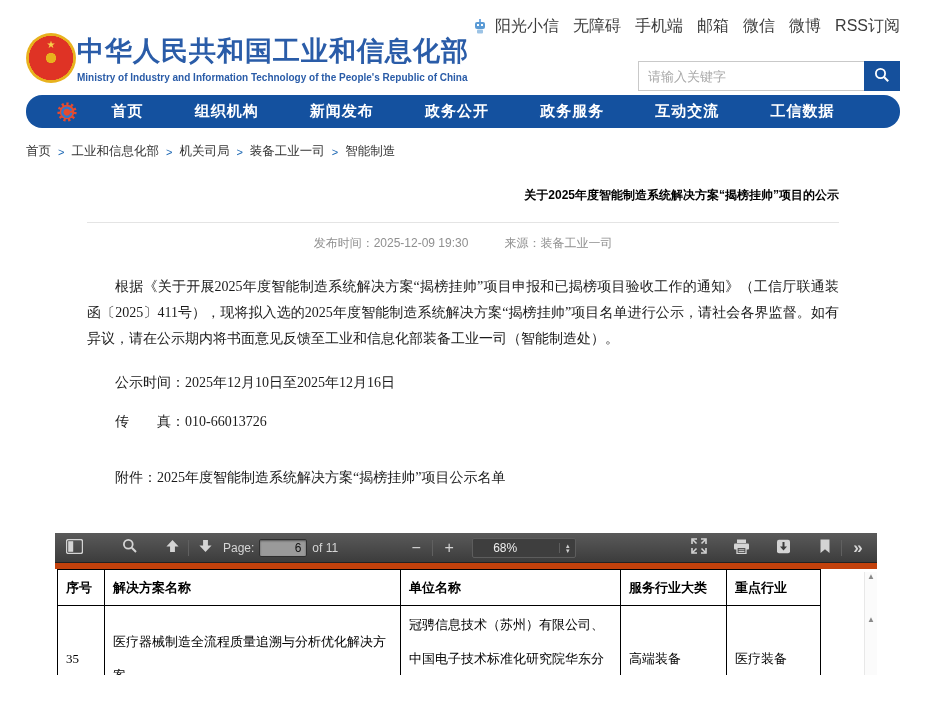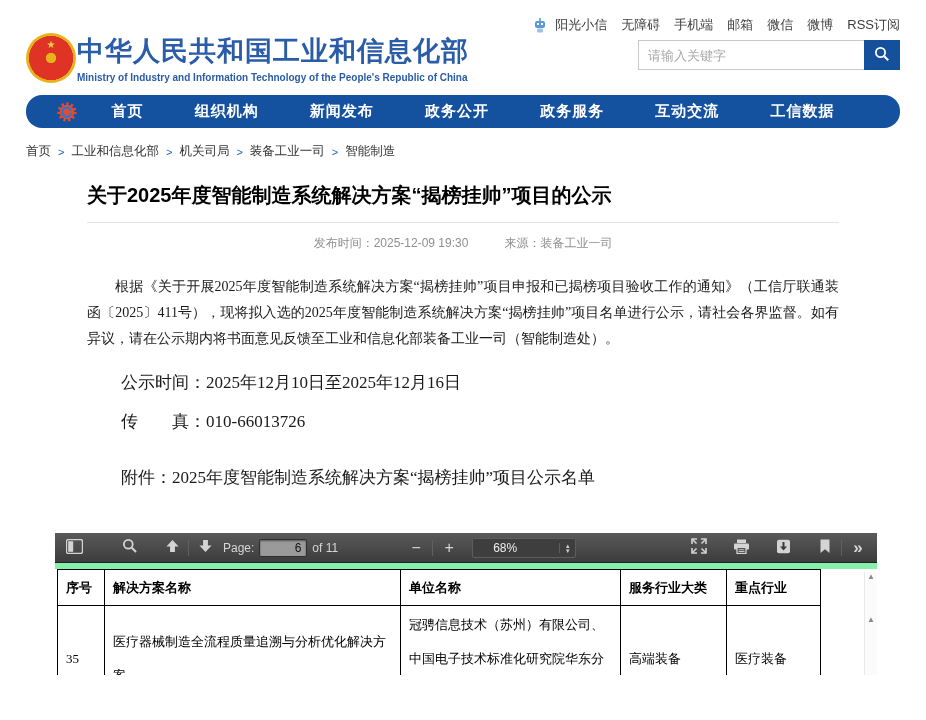--- a/index.html
+++ b/index.html
@@ -11,24 +11,24 @@
                  justify-content:space-between; }
   .brand { display:flex; align-items:center; gap:1px; margin-top:6px; }
   .emblem { width:50px; height:50px; border-radius:50%; position:relative; flex:none;
             background:radial-gradient(circle at 50% 50%,
               #e8b21d 0 14%, #df3325 15% 62%, #e8b21d 63% 72%, #df3325 73% 100%); }
   .emblem::after { content:"★"; position:absolute; top:6px; left:50%; transform:translateX(-50%);
                    color:#f7d44a; font-size:10px; }
   .site-title { font-size:27px; font-weight:bold; color:#2a5ca8; letter-spacing:1px; }
   .site-subtitle { font-size:10px; font-weight:bold; color:#2a5ca8; margin-top:3px; }
   .header-right { display:flex; flex-direction:column; align-items:flex-end; margin-top:2px; }
-  .top-links { display:flex; align-items:center; gap:14px; font-size:13px; color:#3c3c3c; }
+  .top-links { display:flex; align-items:center; gap:14px; font-size:16px; color:#3c3c3c; }
   .top-links a { color:#3c3c3c; text-decoration:none; cursor:pointer; }
   .mascot-wrap { display:inline-flex; margin-right:-6px; }
-  .search-box { margin-top:6px; display:flex; }
+  .search-box { margin-top:24px; display:flex; }
   .search-box input { width:226px; height:30px; border:1px solid #c9c9c9; border-right:none;
                       padding:0 9px; font-size:13px; color:#333; outline:none; }
   .search-box input::placeholder { color:#a9a9a9; }
   .search-btn { width:36px; height:30px; background:#15509c; border:none; cursor:pointer;
                 display:flex; align-items:center; justify-content:center; }
 
   
   .main-nav { margin:0 26px; height:33px; background:#14519f; border-radius:16px;
               display:flex; align-items:center; padding:0 40px 0 30px; }
   .nav-logo { display:inline-flex; margin-right:8px; }
@@ -38,37 +38,37 @@
 
   
   .breadcrumb { margin:15px 0 0 26px; font-size:12.5px; color:#333; display:flex;
                 align-items:center; gap:7px; }
   .breadcrumb a { color:#333; text-decoration:none; cursor:pointer; }
   .breadcrumb .sep { color:#1a66b3; font-size:11px; }
 
   
   .article { width:752px; margin:23px auto 0 auto;
              font-family:"Liberation Serif", serif; }
-  .article h1 { font-family:"Liberation Sans", sans-serif; font-size:20px; font-weight:bold;
-                color:#000; text-align:left; line-height:24px; }
+  .article h1 { font-family:"Liberation Sans", sans-serif; font-size:12px; font-weight:bold;
+                color:#000; text-align:right; line-height:24px; }
   .title-divider { height:1px; background:#e4e4e4; margin-top:15px; }
   .meta { text-align:center; font-family:"Liberation Sans", sans-serif;
           font-size:12px; color:#8f8f8f; padding-top:12px; display:flex;
           justify-content:center; gap:36px; }
   .body-para { margin-top:22px; font-size:14px; line-height:26px; color:#1a1a1a;
                text-indent:2em; text-align:justify; }
-  .info-line { font-size:17px; line-height:26px; color:#1a1a1a; padding-left:2em; }
+  .info-line { font-size:14px; line-height:26px; color:#1a1a1a; padding-left:2em; }
   .mt-period { margin-top:18px; }
   .mt-phone  { margin-top:13px; }
   .mt-fax    { margin-top:13px; }
   .mt-attach { margin-top:30px; }
 
   
   .pdf-viewer { width:822px; height:142px; margin:42px 1px 0 55px; position:relative;
-                overflow:hidden; background:#86efac; }
+                overflow:hidden; background:#c2410c; }
   .pdf-toolbar { height:30px; background:linear-gradient(#5a5a5a,#3c3c3c);
                  border-bottom:1px solid #222; display:flex; align-items:center;
                  padding:0 6px; color:#d6d6d6; }
   .tbtn { background:none; border:none; cursor:pointer; display:flex; align-items:center;
           justify-content:center; width:26px; height:24px; padding:0; }
   .tsep { width:1px; height:16px; background:#606060; margin:0 3px; }
   .tlabel { font-size:12px; color:#d6d6d6; margin:0 5px; }
   .page-input { width:48px; height:18px; background:#9a9a9a; border:1px solid #2e2e2e;
                 border-radius:2px; text-align:right; font-size:12px; color:#111;
                 padding:0 5px; box-shadow:inset 0 1px 2px rgba(0,0,0,.45); }

